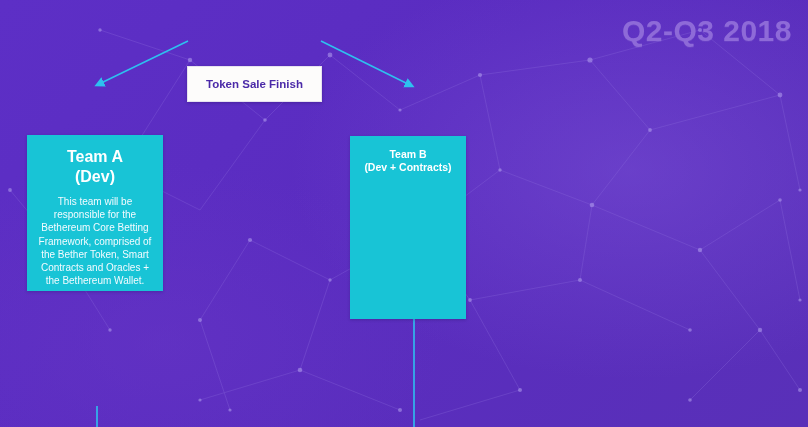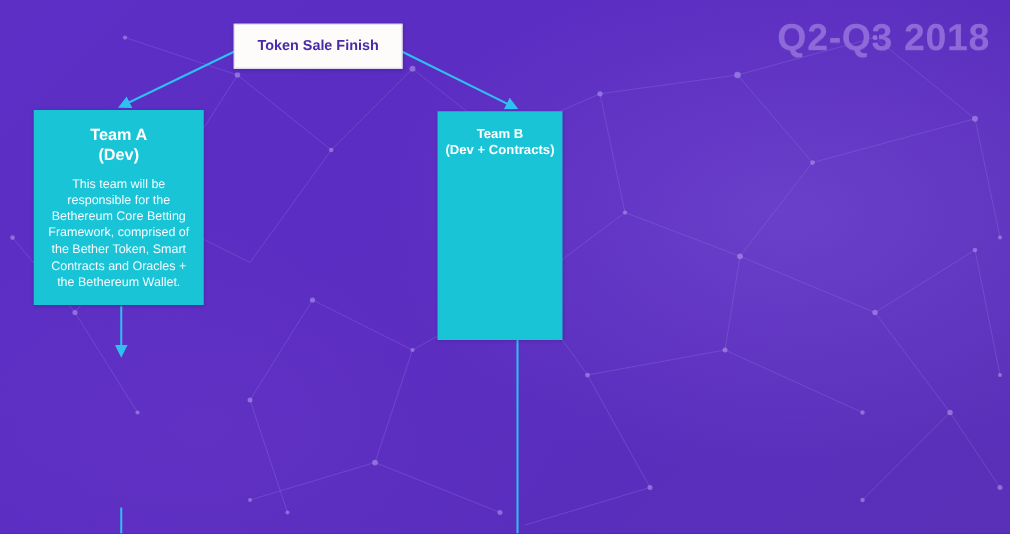--- a/index.html
+++ b/index.html
@@ -53,20 +53,21 @@
     text-shadow: 0 1px 0 rgba(255,255,255,0.06);
     white-space: nowrap;
     margin-left: 32px;
   }
 
   
   .node {
     position: absolute;
     box-sizing: border-box;
     text-align: center;
+    margin-top: 47px;
   }
 
   .node-white {
     background: #fdfcfb;
     border: 1px solid #e6e2ef;
     box-shadow: 0 1px 3px rgba(20,8,60,0.25);
   }
 
   .node-teal {
     background: #18c4d6;
@@ -100,34 +101,34 @@
 
   
   #node-team-a {
     left: 27px;
     top: 88px;
     width: 136px;
     height: 156px;
     padding: 12px 8px 0 8px;
   }
   #node-team-a .node-title {
-    font-size: 13px;
+    font-size: 16px;
     color: #ffffff;
     margin-bottom: 9px;
   }
   #node-team-a .node-body {
     font-size: 10px;
     color: #f3fbff;
   }
 
   
   #node-team-b {
     left: 350px;
     top: 89px;
-    width: 100px;
+    width: 116px;
     height: 183px;
     padding: 12px 6px 0 6px;
   }
   #node-team-b .node-title {
     font-size: 10.5px;
     color: #ffffff;
     margin-bottom: 9px;
   }
   #node-team-b .node-body {
     font-size: 10px;

